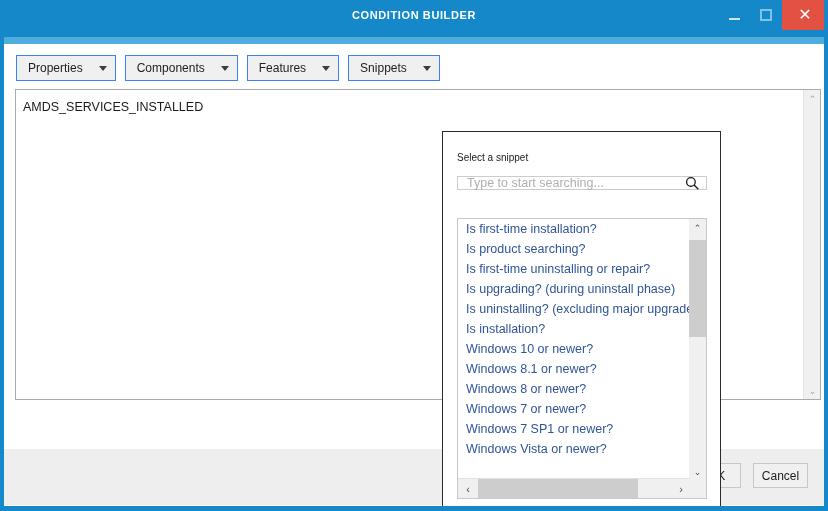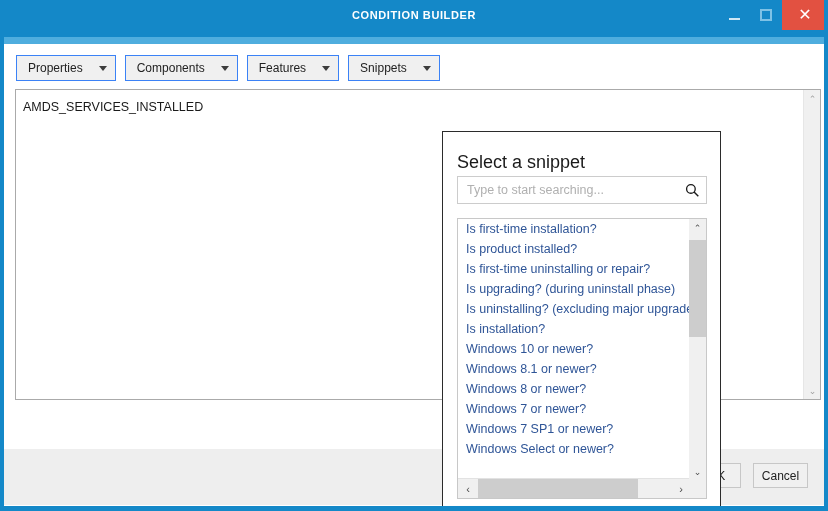--- a/index.html
+++ b/index.html
@@ -151,27 +151,27 @@
     position: absolute;
     left: 438px; top: 87px;
     width: 279px; height: 387px;
     background: #ffffff;
     border: 1px solid #2b2b2b;
     z-index: 40;
   }
   #snippet-heading {
     position: absolute;
     left: 14px; top: 20px;
-    font-size: 18px;
+    font-size: 10px;
     color: #1a1a1a;
   }
   #snippet-search {
     position: absolute;
     left: 14px; top: 44px;
-    width: 250px; height: 28px;
+    width: 250px; height: 14px;
     border: 1px solid #cccccc;
     background: #ffffff;
     display: flex;
     align-items: center;
   }
   #snippet-search-input {
     border: none; outline: none;
     background: transparent;
     width: 215px;
     margin-left: 7px;
@@ -349,31 +349,31 @@
           <svg width="15" height="15" viewBox="0 0 16 16" aria-hidden="true">
             <circle cx="6.3" cy="6.3" r="4.6" fill="none" stroke="#1a1a1a" stroke-width="1.4"></circle>
             <line x1="9.7" y1="9.7" x2="14.2" y2="14.2" stroke="#1a1a1a" stroke-width="1.5"></line>
           </svg>
         </span>
       </div>
 
       <div id="snippet-list-box">
         <div id="snippet-items">
             <div class="snip-item">Is first-time installation?</div>
-            <div class="snip-item">Is product installed?</div>
+            <div class="snip-item">Is product searching?</div>
             <div class="snip-item">Is first-time uninstalling or repair?</div>
             <div class="snip-item">Is upgrading? (during uninstall phase)</div>
             <div class="snip-item">Is uninstalling? (excluding major upgrades)</div>
             <div class="snip-item">Is installation?</div>
             <div class="snip-item">Windows 10 or newer?</div>
             <div class="snip-item">Windows 8.1 or newer?</div>
             <div class="snip-item">Windows 8 or newer?</div>
             <div class="snip-item">Windows 7 or newer?</div>
             <div class="snip-item">Windows 7 SP1 or newer?</div>
-            <div class="snip-item">Windows Select or newer?</div>
+            <div class="snip-item">Windows Vista or newer?</div>
           </div>
 
         <div id="snippet-vscroll">
           <div class="sv-arrow top">⌃</div>
           <div id="snippet-vthumb"></div>
           <div class="sv-arrow bottom">⌄</div>
         </div>
 
         <div id="snippet-hscroll">
           <div class="sh-arrow left">‹</div>

